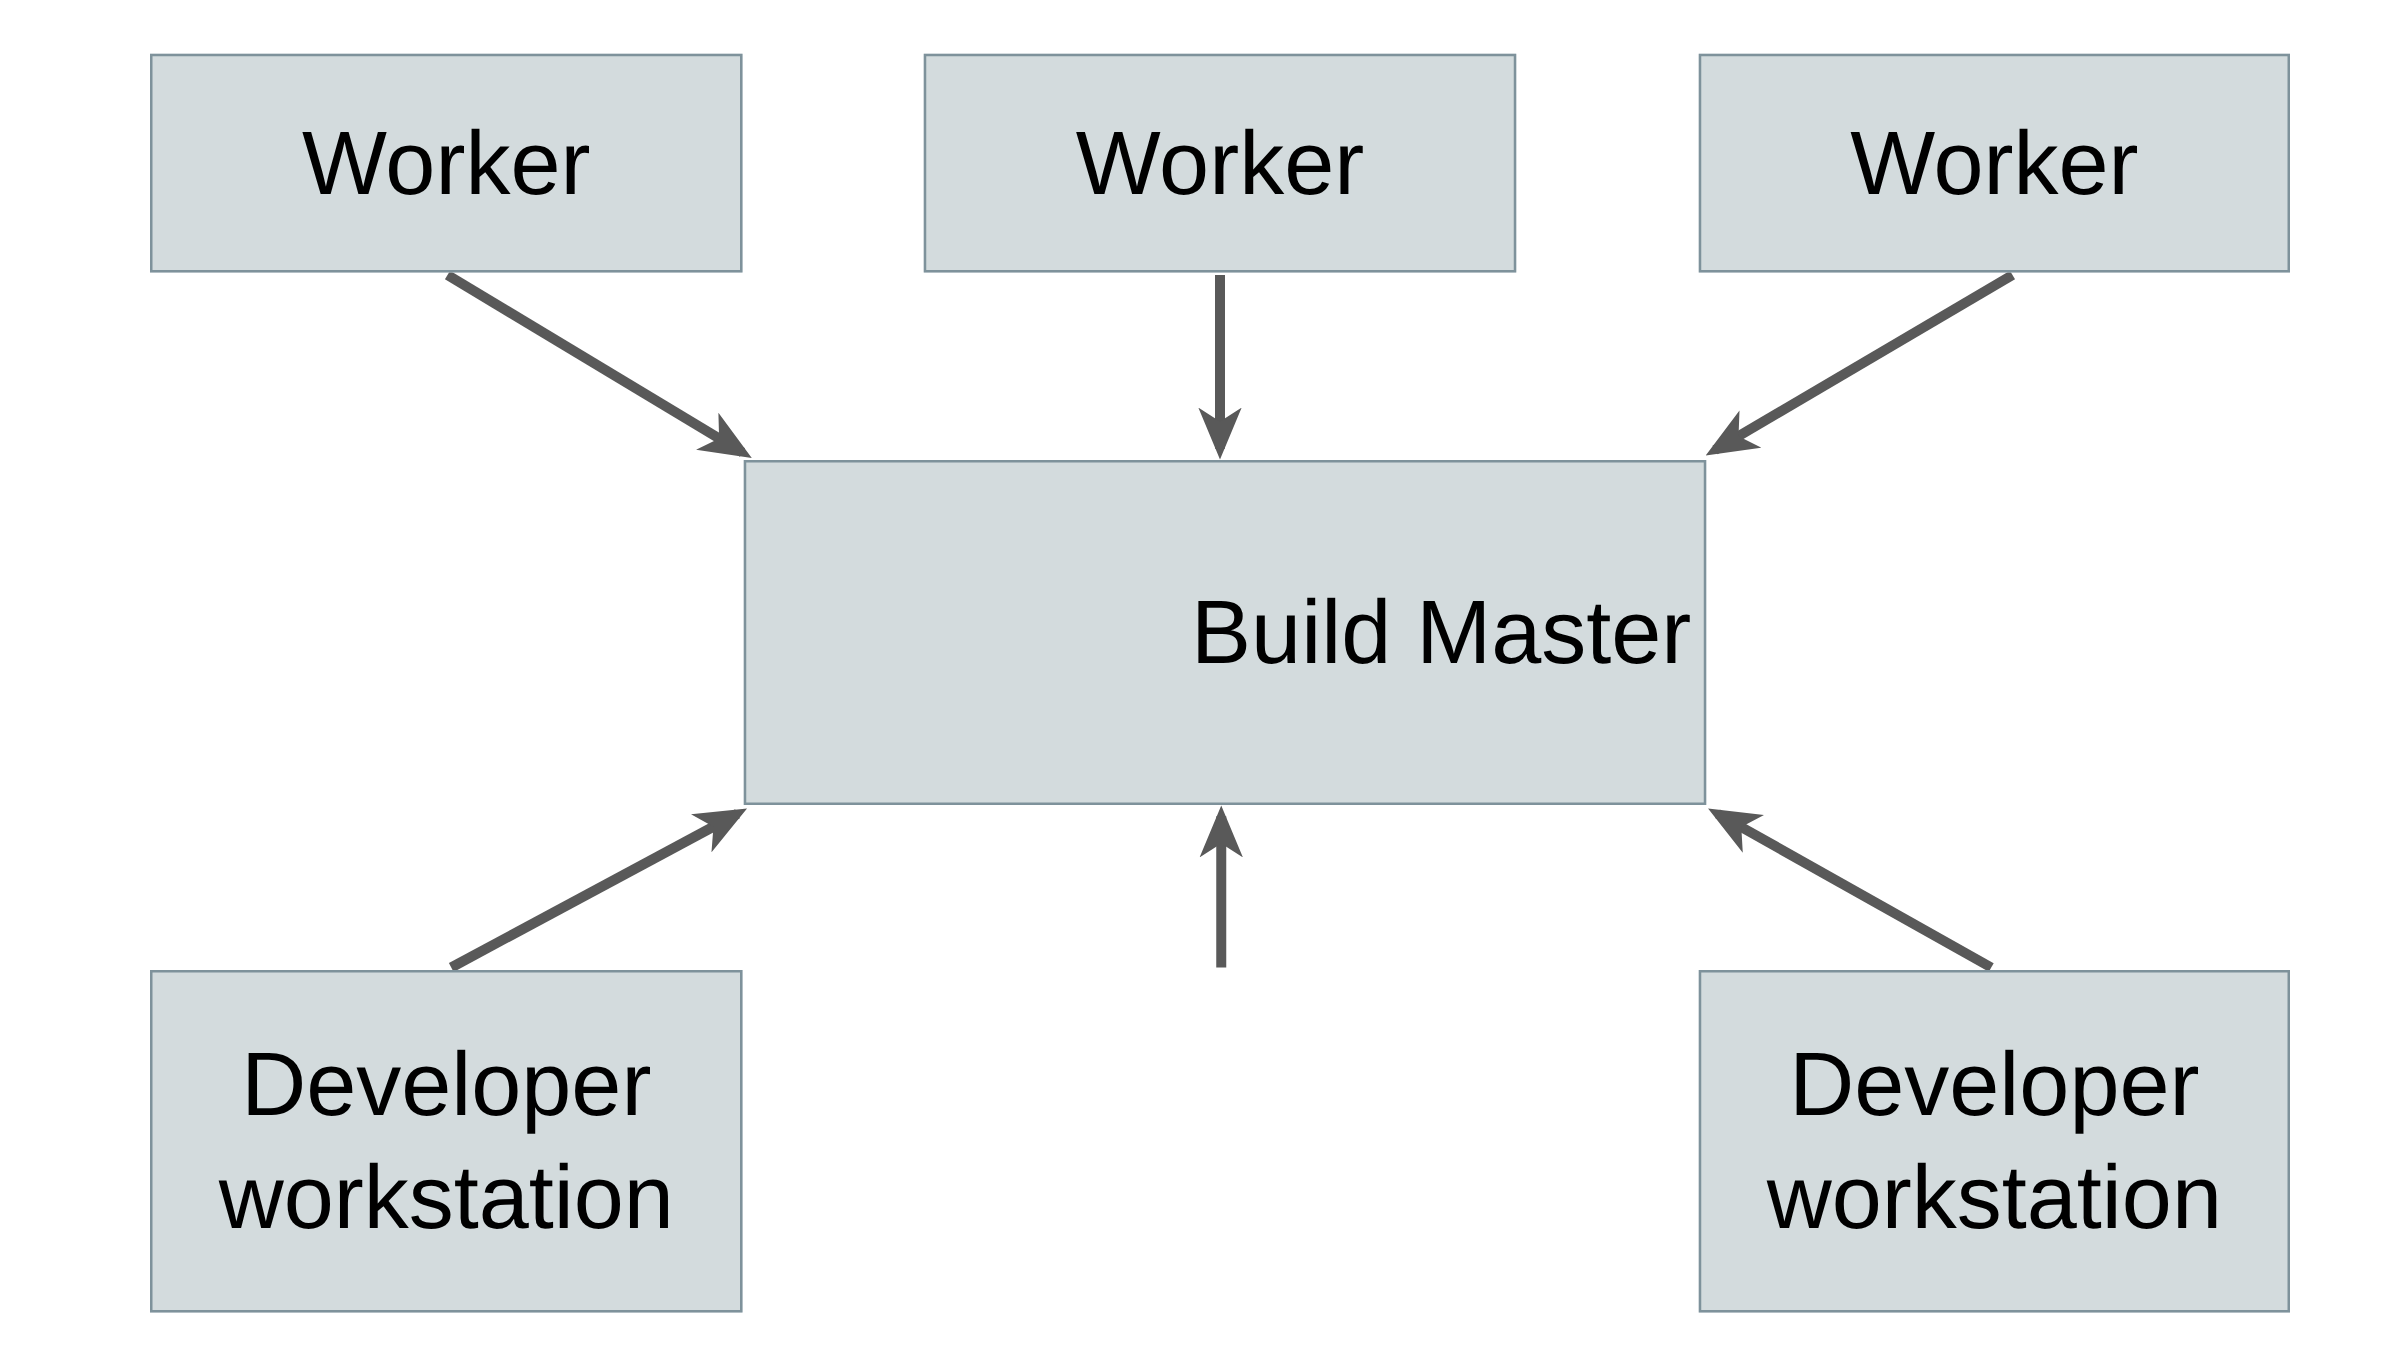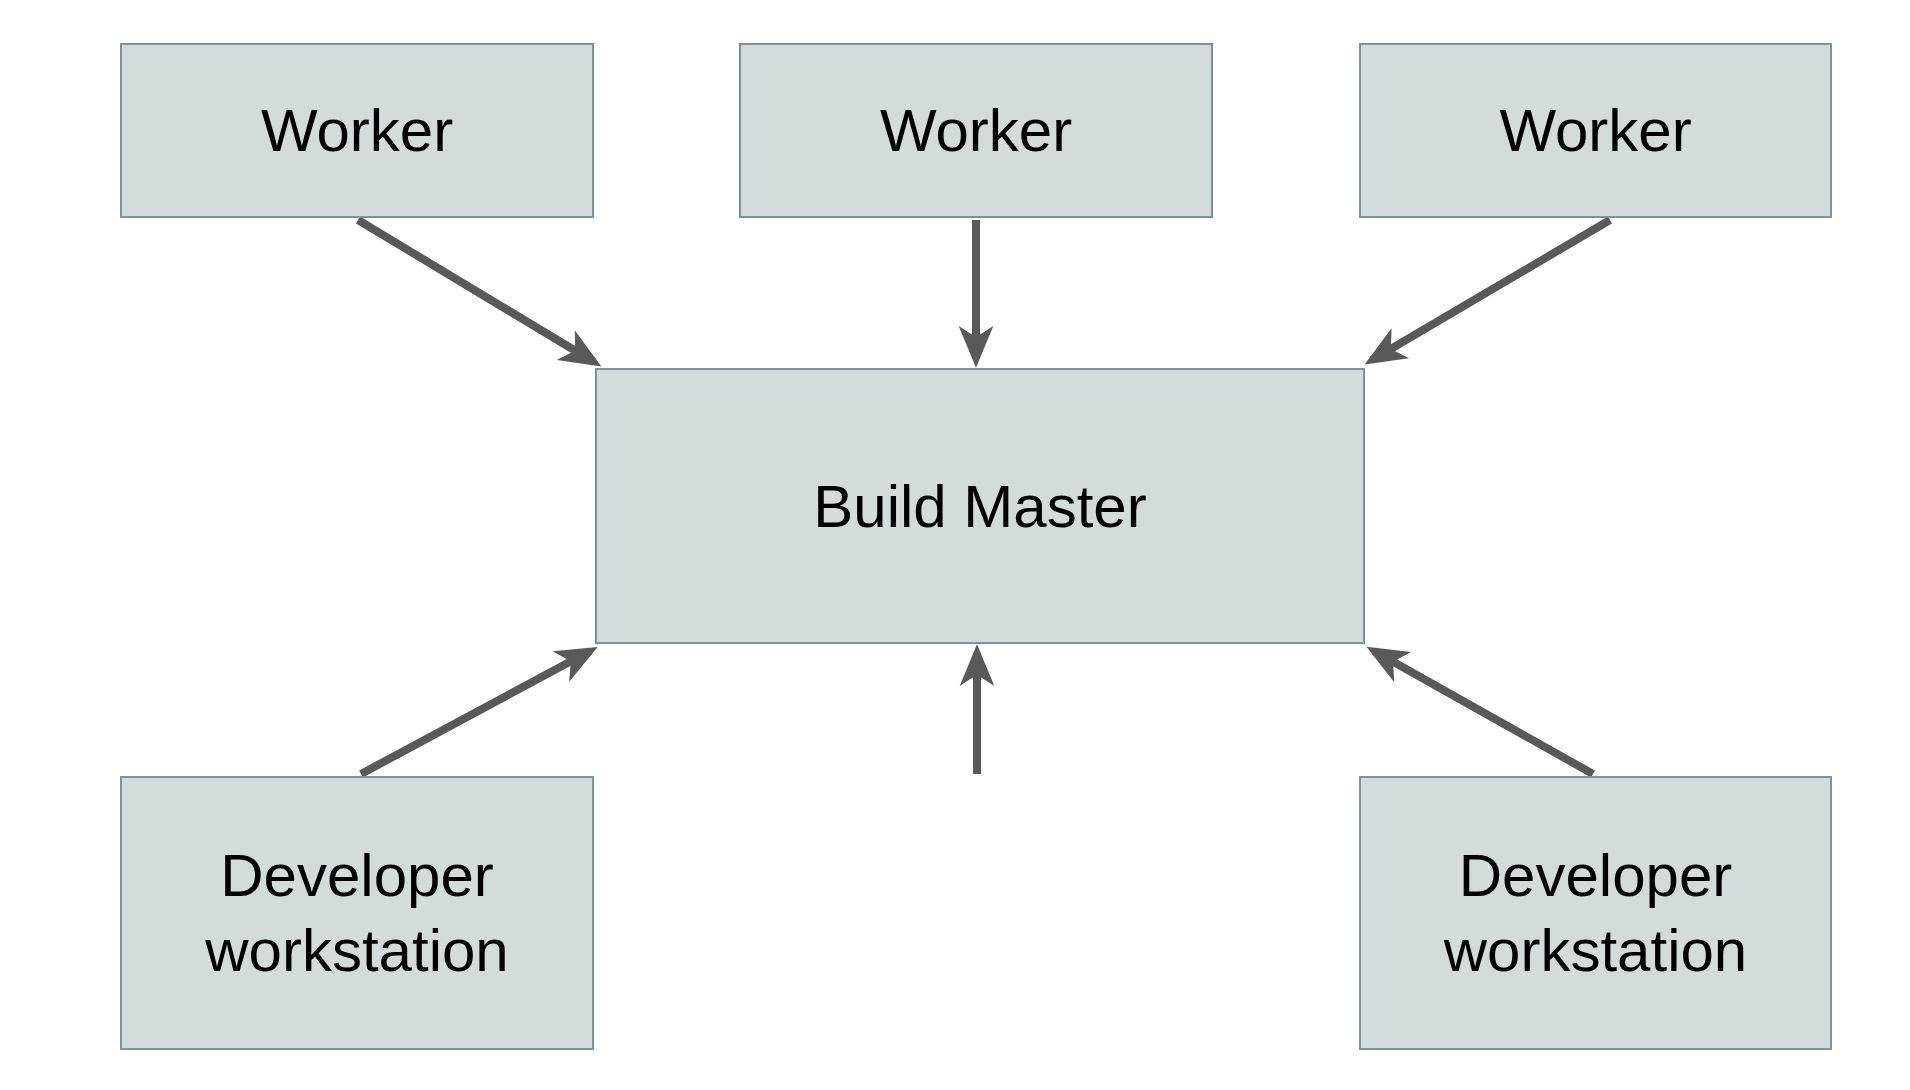--- a/index.html
+++ b/index.html
@@ -33,32 +33,32 @@
   .node {
     position: absolute;
     box-sizing: border-box;
     background: var(--node-fill, #d3dbdd);
     border: 2px solid var(--node-border, #7e929b);
     display: flex;
     align-items: center;
     justify-content: center;
     text-align: center;
     color: var(--text-color, #000000);
-    font-size: 60px;
+    font-size: 72px;
     line-height: 1.25;
   }
   .node-label {
     display: block;
     padding: 0 10px;
   }
   
   .worker-1       { left: 120px;  top: 43px;  width: 474px; height: 175px; }
   .worker-2       { left: 739px;  top: 43px;  width: 474px; height: 175px; }
   .worker-3       { left: 1359px; top: 43px;  width: 473px; height: 175px; }
-  .build-master   { left: 595px;  top: 368px; width: 770px; height: 276px; }
+  .build-master   { left: 595px;  top: 368px; width: 770px; height: 276px; justify-content: flex-end; }
   .dev-ws-left    { left: 120px;  top: 776px; width: 474px; height: 274px; }
   .ci-server      { left: 741px;  top: 776px; width: 476px; height: 274px; }
   .dev-ws-right   { left: 1359px; top: 776px; width: 473px; height: 274px; }
 </style>
 </head>
 <body>
 
 <div class="canvas">
 
   <svg class="arrow-layer" viewBox="0 0 1910 1090" xmlns="http://www.w3.org/2000/svg">

